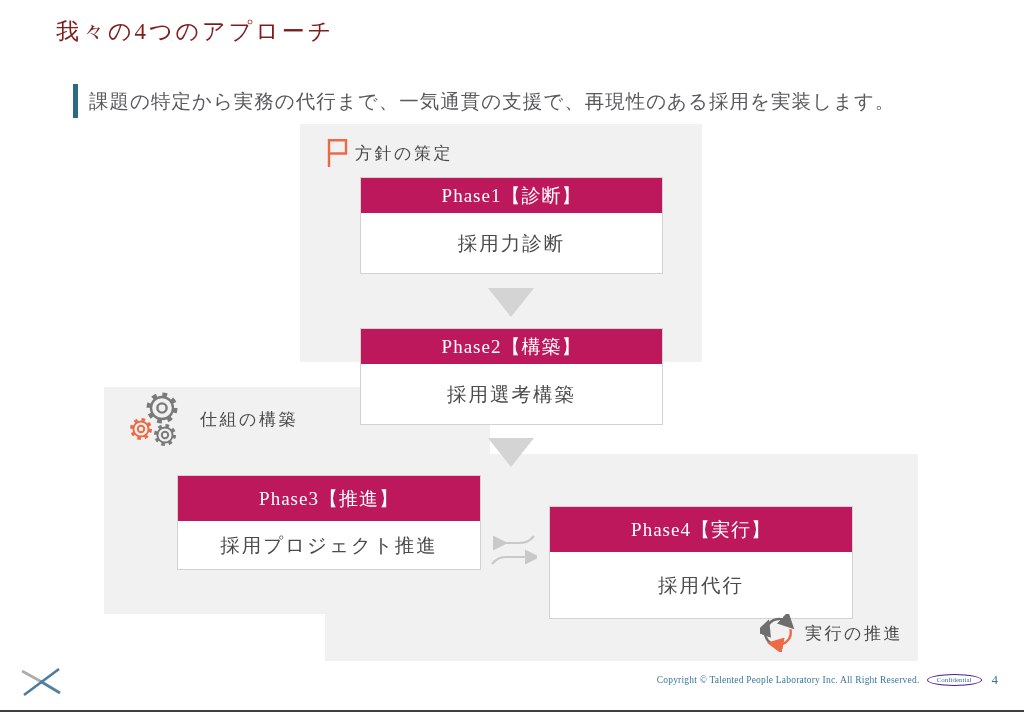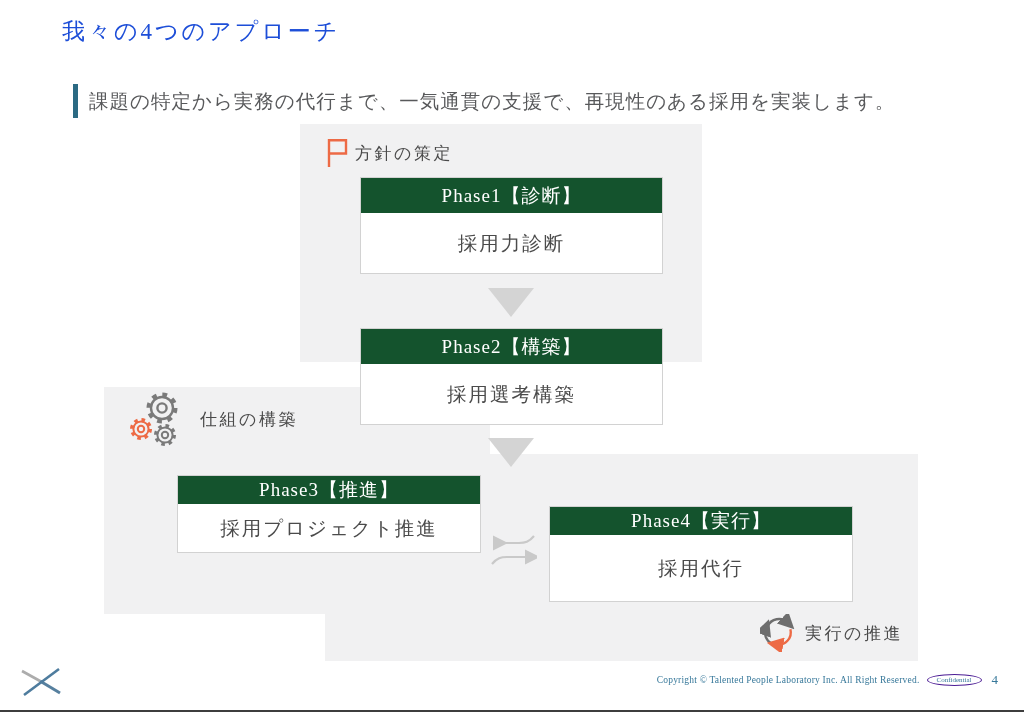--- a/index.html
+++ b/index.html
@@ -1,21 +1,21 @@
 <!DOCTYPE html>
 <html><head>
 <meta charset="utf-8">
 <style>
   * { margin:0; padding:0; box-sizing:border-box; }
   html,body { width:1024px; height:712px; }
   body { font-family:"Liberation Serif","DejaVu Serif",serif; background:#fff; overflow:hidden; }
   .slide { position:relative; width:1024px; height:712px; background:#fff; }
 
-  .title { position:absolute; left:62px; top:16px; font-size:23px; letter-spacing:3px;
-           color:#1d4ed8; }
+  .title { position:absolute; left:56px; top:16px; font-size:23px; letter-spacing:3px;
+           color:#7f1d1d; }
 
   .subtitle-wrap { position:absolute; left:73px; top:84px; display:flex; align-items:center; }
   .subtitle-bar { width:5px; height:34px; background:#2B6A83; margin-right:11px; }
   .subtitle { font-size:19.5px; color:#58595B; letter-spacing:1px; }
 
   .panel { position:absolute; background:#F1F1F2; }
   .panel-policy    { left:300px; top:124px; width:402px; height:238px; }
   .panel-framework { left:104px; top:387px; width:386px; height:227px; }
   .panel-execution { left:325px; top:454px; width:593px; height:207px; }
 
@@ -23,31 +23,31 @@
   .stage-label { font-size:17px; color:#4A4A4A; letter-spacing:2.5px; }
 
   .flag-row  { left:324px; top:137px; }
   .flag-row svg { margin-right:5px; }
   .gears-row { left:128px; top:390px; }
   .gears-row .gears { margin-right:10px; }
   .cycle-row { left:760px; top:614px; }
   .cycle-row svg { margin-right:7px; }
 
   .phase-box { position:absolute; border:1px solid #D2D2D2; background:#fff; }
-  .phase-header { background:#14532d; color:#fff; text-align:center; font-size:19px;
+  .phase-header { background:#be185d; color:#fff; text-align:center; font-size:19px;
                   letter-spacing:1px; display:flex; align-items:center; justify-content:center; }
   .phase-body { display:flex; align-items:center; justify-content:center; font-size:19.5px;
                 color:#4B4B4B; letter-spacing:2px; background:#fff; }
 
   .phase1 { left:360px; top:177px; width:303px; }
   .phase2 { left:360px; top:328px; width:303px; }
   .phase3 { left:177px; top:475px; width:304px; }
   .phase4 { left:549px; top:506px; width:304px; }
   .phase1 .phase-header, .phase2 .phase-header { height:35px; }
-  .phase3 .phase-header, .phase4 .phase-header { height:28px; }
+  .phase3 .phase-header, .phase4 .phase-header { height:45px; }
   .phase1 .phase-body, .phase2 .phase-body { height:60px; }
   .phase3 .phase-body { height:48px; }
   .phase4 .phase-body { height:66px; }
 
   .tri-down { position:absolute; width:0; height:0;
               border-left:23px solid transparent; border-right:23px solid transparent;
               border-top:29px solid #D4D4D4; }
   .tri1 { left:488px; top:288px; }
   .tri2 { left:488px; top:438px; }
 

